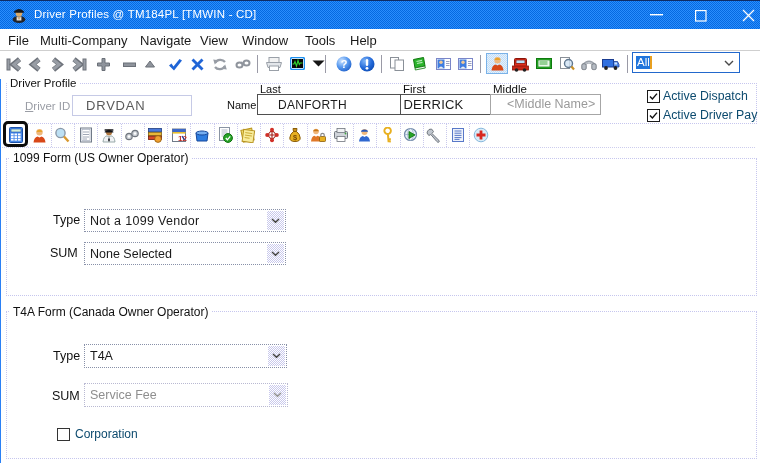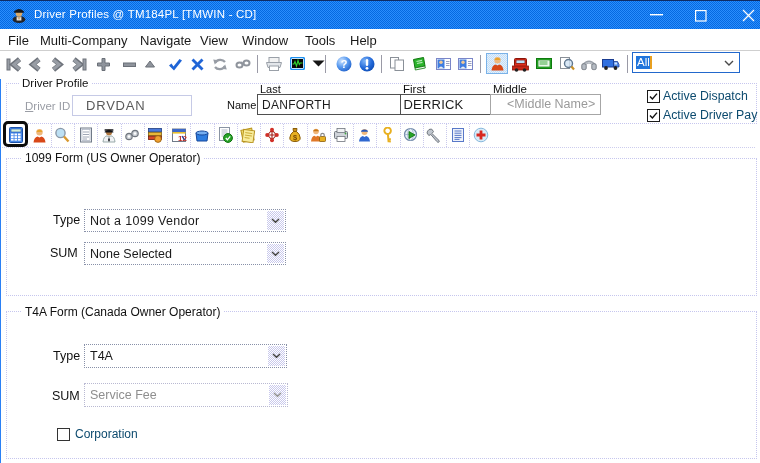--- a/index.html
+++ b/index.html
@@ -14,21 +14,21 @@
   #titletext{left:34px;top:8px;font-size:11.5px;letter-spacing:0.2px;color:#fff;white-space:nowrap;}
   
   #menubar{left:0;top:29px;width:760px;height:21px;background:#fff;border-bottom:1px solid #cfcfcf;}
   .mi{position:absolute;top:33px;font-size:13px;color:#1a1a1a;white-space:nowrap;}
   
   #toolbar{left:0;top:51px;width:760px;height:28px;background:#fff;}
   .tsep{position:absolute;top:4px;width:1px;height:18px;background:#9a9aa6;}
   .ticon{position:absolute;top:5px;}
   
   .grp{border:1px dotted #c6c6ee;}
-  .grplbl{position:absolute;background:#fff;padding:0 3px;font-size:12px;color:#111;white-space:nowrap;margin-left:12px;}
+  .grplbl{position:absolute;background:#fff;padding:0 3px;font-size:12px;color:#111;white-space:nowrap;}
   
   .fld{position:absolute;background:#fff;}
   .lbl{position:absolute;white-space:nowrap;}
   
   .cb{position:absolute;background:#fff;border:1px dotted #8890a8;}
   .cbtxt{position:absolute;left:5px;top:0;height:100%;display:flex;align-items:center;
          font-size:12.5px;color:#1a1a1a;white-space:nowrap;}
   .cbbtn{position:absolute;right:1px;top:1px;bottom:1px;width:17px;
      background-color:#e4e4f6;
      background-image:repeating-conic-gradient(#c9c9ec 0% 25%, #ffffff 0% 50%);
@@ -244,21 +244,21 @@
 
   <div class="lbl" style="left:25px;top:100px;font-size:11.5px;color:#9a9da5;"><span style="text-decoration:underline">D</span>river ID</div>
   <div class="fld" style="left:72px;top:95px;width:105px;height:19px;border:1px solid #c6cae6;
        font-size:13px;letter-spacing:0.8px;color:#5a5a5a;line-height:20px;padding-left:13px;">DRVDAN</div>
 
   <div class="lbl" style="left:227px;top:99px;font-size:11px;color:#111;">Name</div>
   <div class="lbl" style="left:260px;top:83px;font-size:11px;color:#111;">Last</div>
   <div class="lbl" style="left:403px;top:83px;font-size:11.5px;color:#111;">First</div>
   <div class="lbl" style="left:493px;top:83px;font-size:11.5px;color:#111;">Middle</div>
   <div class="fld" style="left:257px;top:94px;width:142px;height:19px;border:1px solid #4f4f4f;
-       font-size:12px;letter-spacing:0.3px;color:#1c1c1c;line-height:20px;padding-left:4px;">DANFORTH</div>
+       font-size:12px;letter-spacing:0.3px;color:#1c1c1c;line-height:20px;padding-left:20px;">DANFORTH</div>
   <div class="fld" style="left:400px;top:94px;width:88px;height:19px;border:1px solid #4f4f4f;
        font-size:13px;letter-spacing:0.2px;color:#1c1c1c;line-height:20px;padding-left:2.5px;">DERRICK</div>
   <div class="fld" style="left:490px;top:94px;width:93px;height:19px;border:1px solid #a6a6a6;
        font-size:12.5px;color:#9a9a9a;line-height:19px;padding-left:16px;">&lt;Middle Name&gt;</div>
 
   <div class="ckb" style="left:647px;top:90px;"></div>
   <svg class="abs" style="left:648px;top:91px" width="11" height="11">
       <path d="M2 5.5 L4.4 8 L9 2.6" fill="none" stroke="#111" stroke-width="1.4"></path>
     </svg>
   <div class="ckl" style="left:663px;top:89px;">Active Dispatch</div>

